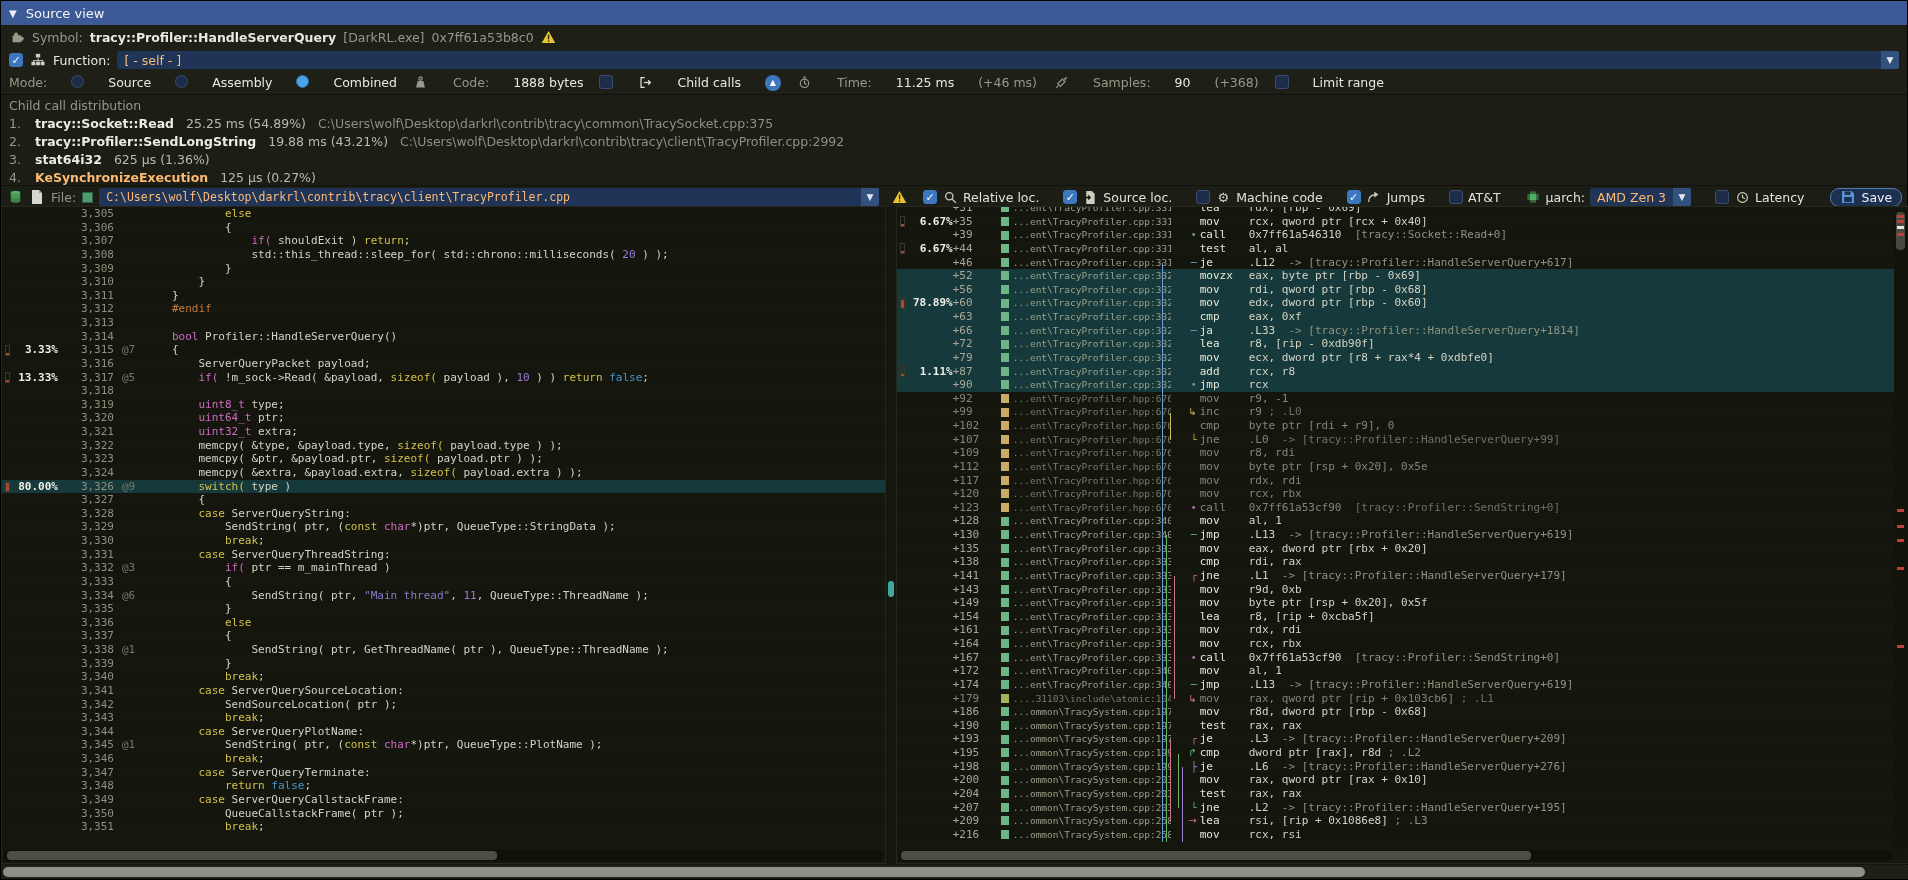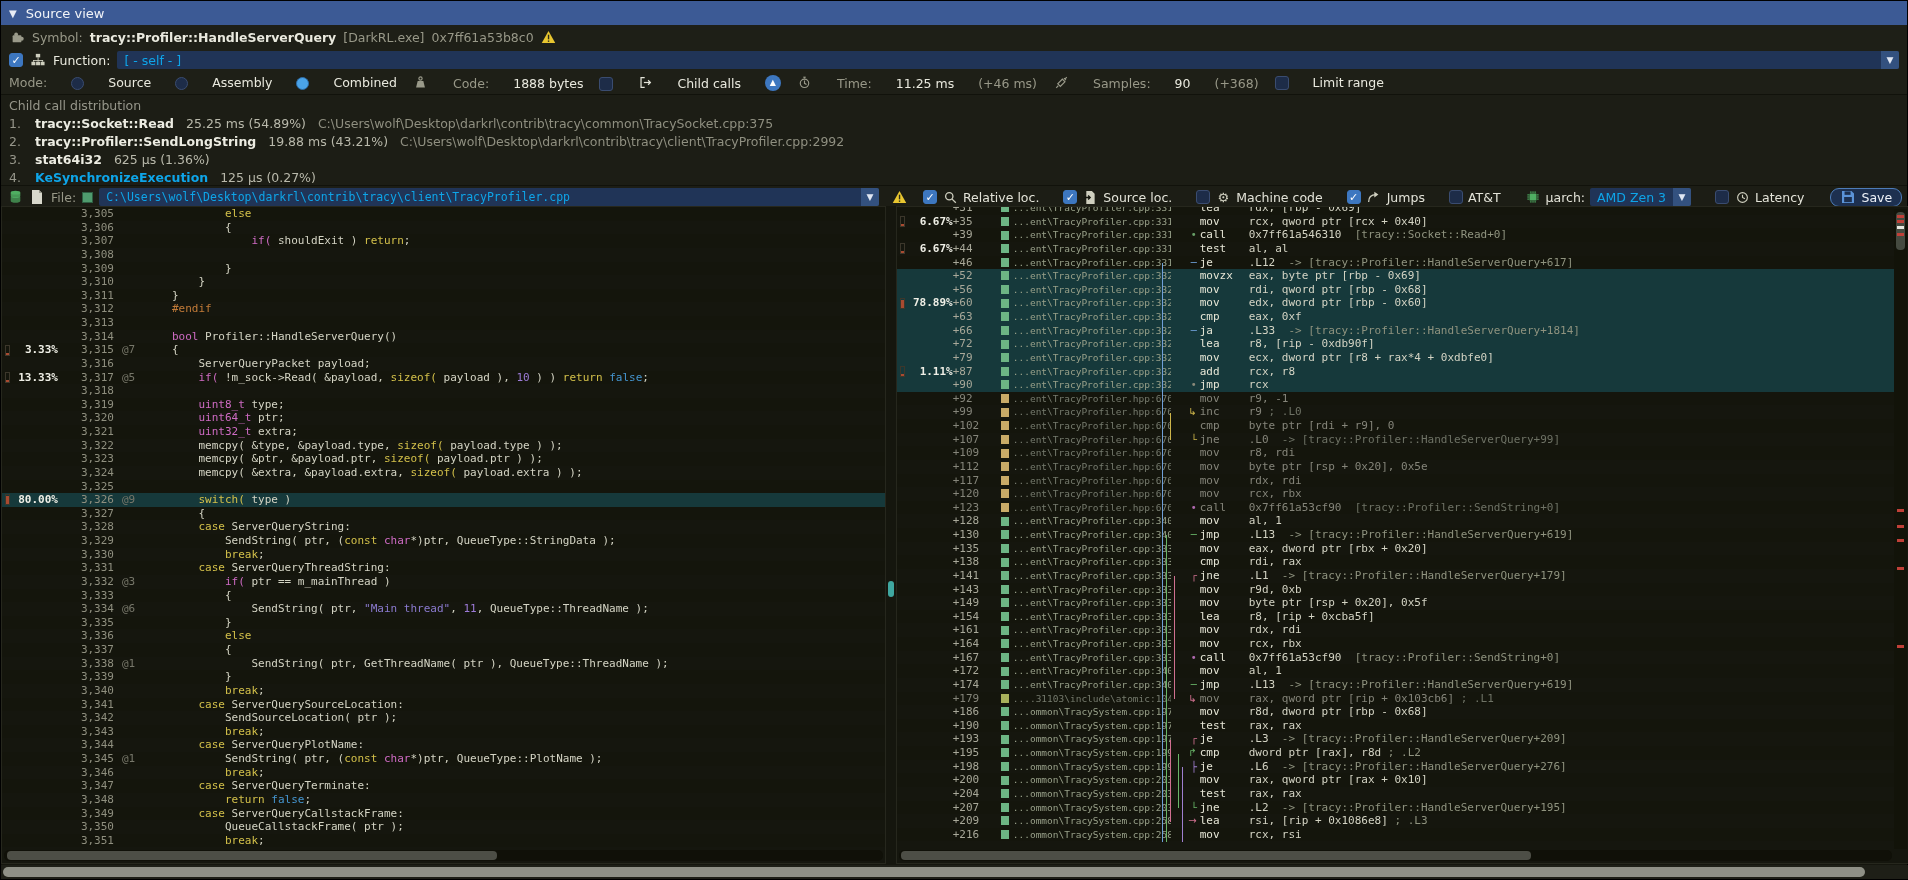--- a/index.html
+++ b/index.html
@@ -23,34 +23,34 @@
   .ic { display:inline-flex; align-items:center; justify-content:center; width:16px; height:16px; flex:0 0 auto; }
 
   .cb { width:14px; height:14px; border-radius:3px; background:#1d2c48; border:1px solid #3a4c70; display:inline-flex; align-items:center; justify-content:center; flex:0 0 auto; cursor:pointer; }
   .cb.on { background:#3d77c0; border-color:#3d77c0; }
   .cb.on::after { content:"✓"; color:#fff; font-size:11px; font-weight:bold; line-height:1; }
 
   .radio { width:13px; height:13px; border-radius:50%; background:#1d2c48; border:1px solid #3a4c70; display:inline-block; flex:0 0 auto; cursor:pointer; }
   .radio.on { background:#4aa3e8; border-color:#2d6da8; }
 
   .combo { height:18px; background:#203457; display:flex; align-items:center; border-radius:2px; overflow:hidden; cursor:pointer; }
-  .combo .cval { padding:0 7px; color:#0ea5e9; white-space:nowrap; }
+  .combo .cval { padding:0 7px; color:#fdba74; white-space:nowrap; }
   .combo .carr { width:18px; height:100%; background:#33517f; color:#dfe6f2; font-size:9px; display:flex; align-items:center; justify-content:center; margin-left:auto; }
   .grow { flex:1 1 auto; }
 
-  .mgroup { display:flex; align-items:flex-end; gap:24px; margin-right:16px; }
+  .mgroup { display:flex; align-items:flex-start; gap:24px; margin-right:16px; }
   .upbtn { width:16px; height:16px; border-radius:50%; background:#3d77c0; color:#fff; font-size:8px; display:inline-flex; align-items:center; justify-content:center; cursor:pointer; }
 
   
   .childsec { background:#1c1d15; padding:2px 10px 0 8px; height:90px; overflow:hidden; }
   .childhdr { color:#96968a; height:18px; line-height:18px; }
   .chrow { display:flex; align-items:center; gap:12px; height:18px; line-height:18px; white-space:nowrap; }
   .chrow .idx { color:#96968a; width:14px; }
   .chrow .nm { color:#ecece2; font-weight:bold; }
-  .chrow .nm.red { color:#0ea5e9; }
+  .chrow .nm.red { color:#fdba74; }
   .chrow .tm { color:#b9b9ab; }
   .chrow .pth { color:#8f8f80; }
 
   
   .filebar { height:24px; background:#1c1d15; border-top:1px solid #11120b; border-bottom:1px solid #0a0b06; display:flex; align-items:center; padding:0 6px; gap:6px; }
   .fleft { display:flex; align-items:center; gap:6px; width:872px; flex:0 0 auto; }
   .swatch { width:11px; height:11px; background:#4f9b6e; border:1px solid #2e5e42; flex:0 0 auto; }
   .fcombo { flex:1 1 auto; }
   .atoolbar { display:flex; align-items:center; gap:16px; flex:1 1 auto; padding-left:6px; }
   .titem { display:flex; align-items:center; gap:5px; margin-right:8px; }
@@ -385,38 +385,37 @@
       </div>
     </div>
   </div>
 
   <div class="panes">
     <div class="pane src">
       <div id="srcrows">
           <div class="crow"><span class="pbar empty"></span><span class="pct"></span><span class="lno">3,305</span><span class="anno"></span><span class="code"><span class="tk-d">        </span><span class="tk-k">else</span></span></div>
           <div class="crow"><span class="pbar empty"></span><span class="pct"></span><span class="lno">3,306</span><span class="anno"></span><span class="code"><span class="tk-d">        {</span></span></div>
           <div class="crow"><span class="pbar empty"></span><span class="pct"></span><span class="lno">3,307</span><span class="anno"></span><span class="code"><span class="tk-d">            </span><span class="tk-t">if(</span><span class="tk-d"> shouldExit ) </span><span class="tk-k">return</span><span class="tk-d">;</span></span></div>
-          <div class="crow"><span class="pbar empty"></span><span class="pct"></span><span class="lno">3,308</span><span class="anno"></span></div>
+          <div class="crow"><span class="pbar empty"></span><span class="pct"></span><span class="lno">3,308</span><span class="anno"></span><span class="code"><span class="tk-d">            std::this_thread::sleep_for( std::chrono::milliseconds( </span><span class="tk-n">20</span><span class="tk-d"> ) );</span></span></div>
           <div class="crow"><span class="pbar empty"></span><span class="pct"></span><span class="lno">3,309</span><span class="anno"></span><span class="code"><span class="tk-d">        }</span></span></div>
           <div class="crow"><span class="pbar empty"></span><span class="pct"></span><span class="lno">3,310</span><span class="anno"></span><span class="code"><span class="tk-d">    }</span></span></div>
           <div class="crow"><span class="pbar empty"></span><span class="pct"></span><span class="lno">3,311</span><span class="anno"></span><span class="code"><span class="tk-d">}</span></span></div>
           <div class="crow"><span class="pbar empty"></span><span class="pct"></span><span class="lno">3,312</span><span class="anno"></span><span class="code"><span class="tk-p">#endif</span></span></div>
           <div class="crow"><span class="pbar empty"></span><span class="pct"></span><span class="lno">3,313</span><span class="anno"></span><span class="code"></span></div>
           <div class="crow"><span class="pbar empty"></span><span class="pct"></span><span class="lno">3,314</span><span class="anno"></span><span class="code"><span class="tk-t">bool</span><span class="tk-d"> Profiler::HandleServerQuery()</span></span></div>
           <div class="crow"><span class="pbar"><i style="height: 2px;"></i></span><span class="pct">3.33%</span><span class="lno">3,315</span><span class="anno">@7</span><span class="code"><span class="tk-d">{</span></span></div>
           <div class="crow"><span class="pbar empty"></span><span class="pct"></span><span class="lno">3,316</span><span class="anno"></span><span class="code"><span class="tk-d">    ServerQueryPacket payload;</span></span></div>
           <div class="crow"><span class="pbar"><i style="height: 2px;"></i></span><span class="pct">13.33%</span><span class="lno">3,317</span><span class="anno">@5</span><span class="code"><span class="tk-d">    </span><span class="tk-t">if(</span><span class="tk-d"> !m_sock-&gt;Read( &amp;payload, </span><span class="tk-k">sizeof(</span><span class="tk-d"> payload ), </span><span class="tk-n">10</span><span class="tk-d"> ) ) </span><span class="tk-k">return</span><span class="tk-d"> </span><span class="tk-b">false</span><span class="tk-d">;</span></span></div>
           <div class="crow"><span class="pbar empty"></span><span class="pct"></span><span class="lno">3,318</span><span class="anno"></span><span class="code"></span></div>
           <div class="crow"><span class="pbar empty"></span><span class="pct"></span><span class="lno">3,319</span><span class="anno"></span><span class="code"><span class="tk-d">    </span><span class="tk-t">uint8_t</span><span class="tk-d"> type;</span></span></div>
           <div class="crow"><span class="pbar empty"></span><span class="pct"></span><span class="lno">3,320</span><span class="anno"></span><span class="code"><span class="tk-d">    </span><span class="tk-t">uint64_t</span><span class="tk-d"> ptr;</span></span></div>
           <div class="crow"><span class="pbar empty"></span><span class="pct"></span><span class="lno">3,321</span><span class="anno"></span><span class="code"><span class="tk-d">    </span><span class="tk-t">uint32_t</span><span class="tk-d"> extra;</span></span></div>
           <div class="crow"><span class="pbar empty"></span><span class="pct"></span><span class="lno">3,322</span><span class="anno"></span><span class="code"><span class="tk-d">    memcpy( &amp;type, &amp;payload.type, </span><span class="tk-k">sizeof(</span><span class="tk-d"> payload.type ) );</span></span></div>
           <div class="crow"><span class="pbar empty"></span><span class="pct"></span><span class="lno">3,323</span><span class="anno"></span><span class="code"><span class="tk-d">    memcpy( &amp;ptr, &amp;payload.ptr, </span><span class="tk-k">sizeof(</span><span class="tk-d"> payload.ptr ) );</span></span></div>
           <div class="crow"><span class="pbar empty"></span><span class="pct"></span><span class="lno">3,324</span><span class="anno"></span><span class="code"><span class="tk-d">    memcpy( &amp;extra, &amp;payload.extra, </span><span class="tk-k">sizeof(</span><span class="tk-d"> payload.extra ) );</span></span></div>
-          <div class="crow"><span class="pbar empty"></span><span class="pct"></span><span class="lno">3,325</span><span class="anno"></span><span class="code"></span></div>
           <div class="crow hl"><span class="pbar"><i style="height: 8px;"></i></span><span class="pct">80.00%</span><span class="lno">3,326</span><span class="anno">@9</span><span class="code"><span class="tk-d">    </span><span class="tk-k">switch(</span><span class="tk-d"> type )</span></span></div>
           <div class="crow"><span class="pbar empty"></span><span class="pct"></span><span class="lno">3,327</span><span class="anno"></span><span class="code"><span class="tk-d">    {</span></span></div>
           <div class="crow"><span class="pbar empty"></span><span class="pct"></span><span class="lno">3,328</span><span class="anno"></span><span class="code"><span class="tk-d">    </span><span class="tk-k">case</span><span class="tk-d"> ServerQueryString:</span></span></div>
           <div class="crow"><span class="pbar empty"></span><span class="pct"></span><span class="lno">3,329</span><span class="anno"></span><span class="code"><span class="tk-d">        SendString( ptr, (</span><span class="tk-k">const</span><span class="tk-d"> </span><span class="tk-t">char</span><span class="tk-d">*)ptr, QueueType::StringData );</span></span></div>
           <div class="crow"><span class="pbar empty"></span><span class="pct"></span><span class="lno">3,330</span><span class="anno"></span><span class="code"><span class="tk-d">        </span><span class="tk-k">break</span><span class="tk-d">;</span></span></div>
           <div class="crow"><span class="pbar empty"></span><span class="pct"></span><span class="lno">3,331</span><span class="anno"></span><span class="code"><span class="tk-d">    </span><span class="tk-k">case</span><span class="tk-d"> ServerQueryThreadString:</span></span></div>
           <div class="crow"><span class="pbar empty"></span><span class="pct"></span><span class="lno">3,332</span><span class="anno">@3</span><span class="code"><span class="tk-d">        </span><span class="tk-t">if(</span><span class="tk-d"> ptr == m_mainThread )</span></span></div>
           <div class="crow"><span class="pbar empty"></span><span class="pct"></span><span class="lno">3,333</span><span class="anno"></span><span class="code"><span class="tk-d">        {</span></span></div>
           <div class="crow"><span class="pbar empty"></span><span class="pct"></span><span class="lno">3,334</span><span class="anno">@6</span><span class="code"><span class="tk-d">            SendString( ptr, </span><span class="tk-s">"Main thread"</span><span class="tk-d">, </span><span class="tk-n">11</span><span class="tk-d">, QueueType::ThreadName );</span></span></div>
           <div class="crow"><span class="pbar empty"></span><span class="pct"></span><span class="lno">3,335</span><span class="anno"></span><span class="code"><span class="tk-d">        }</span></span></div>

